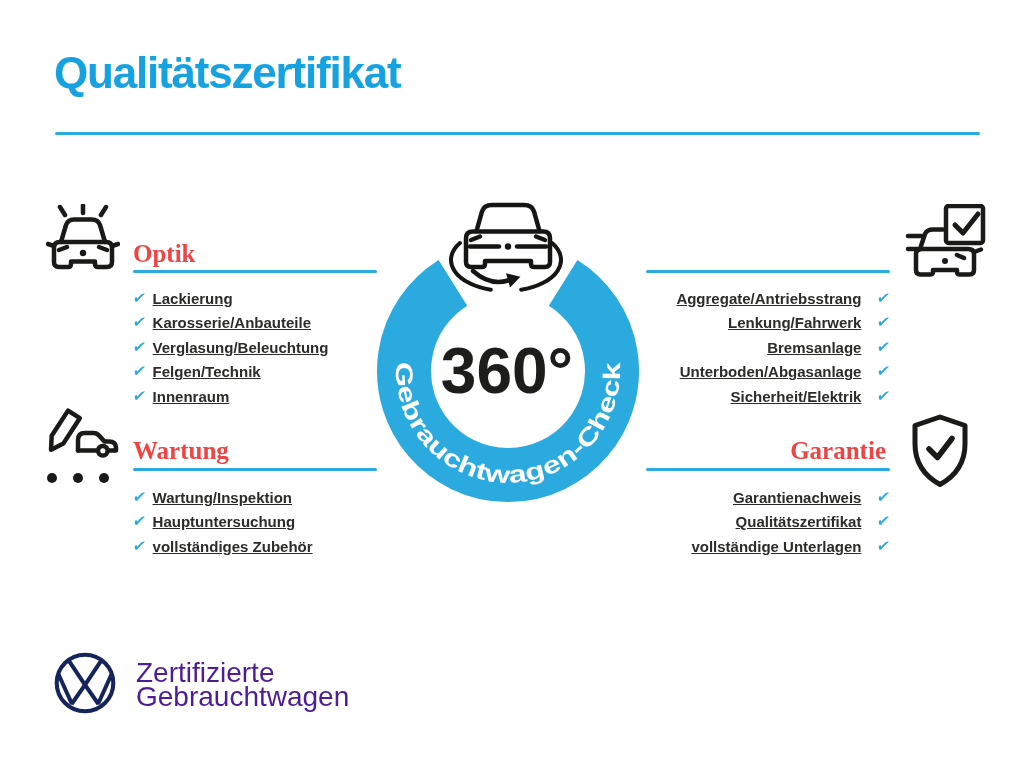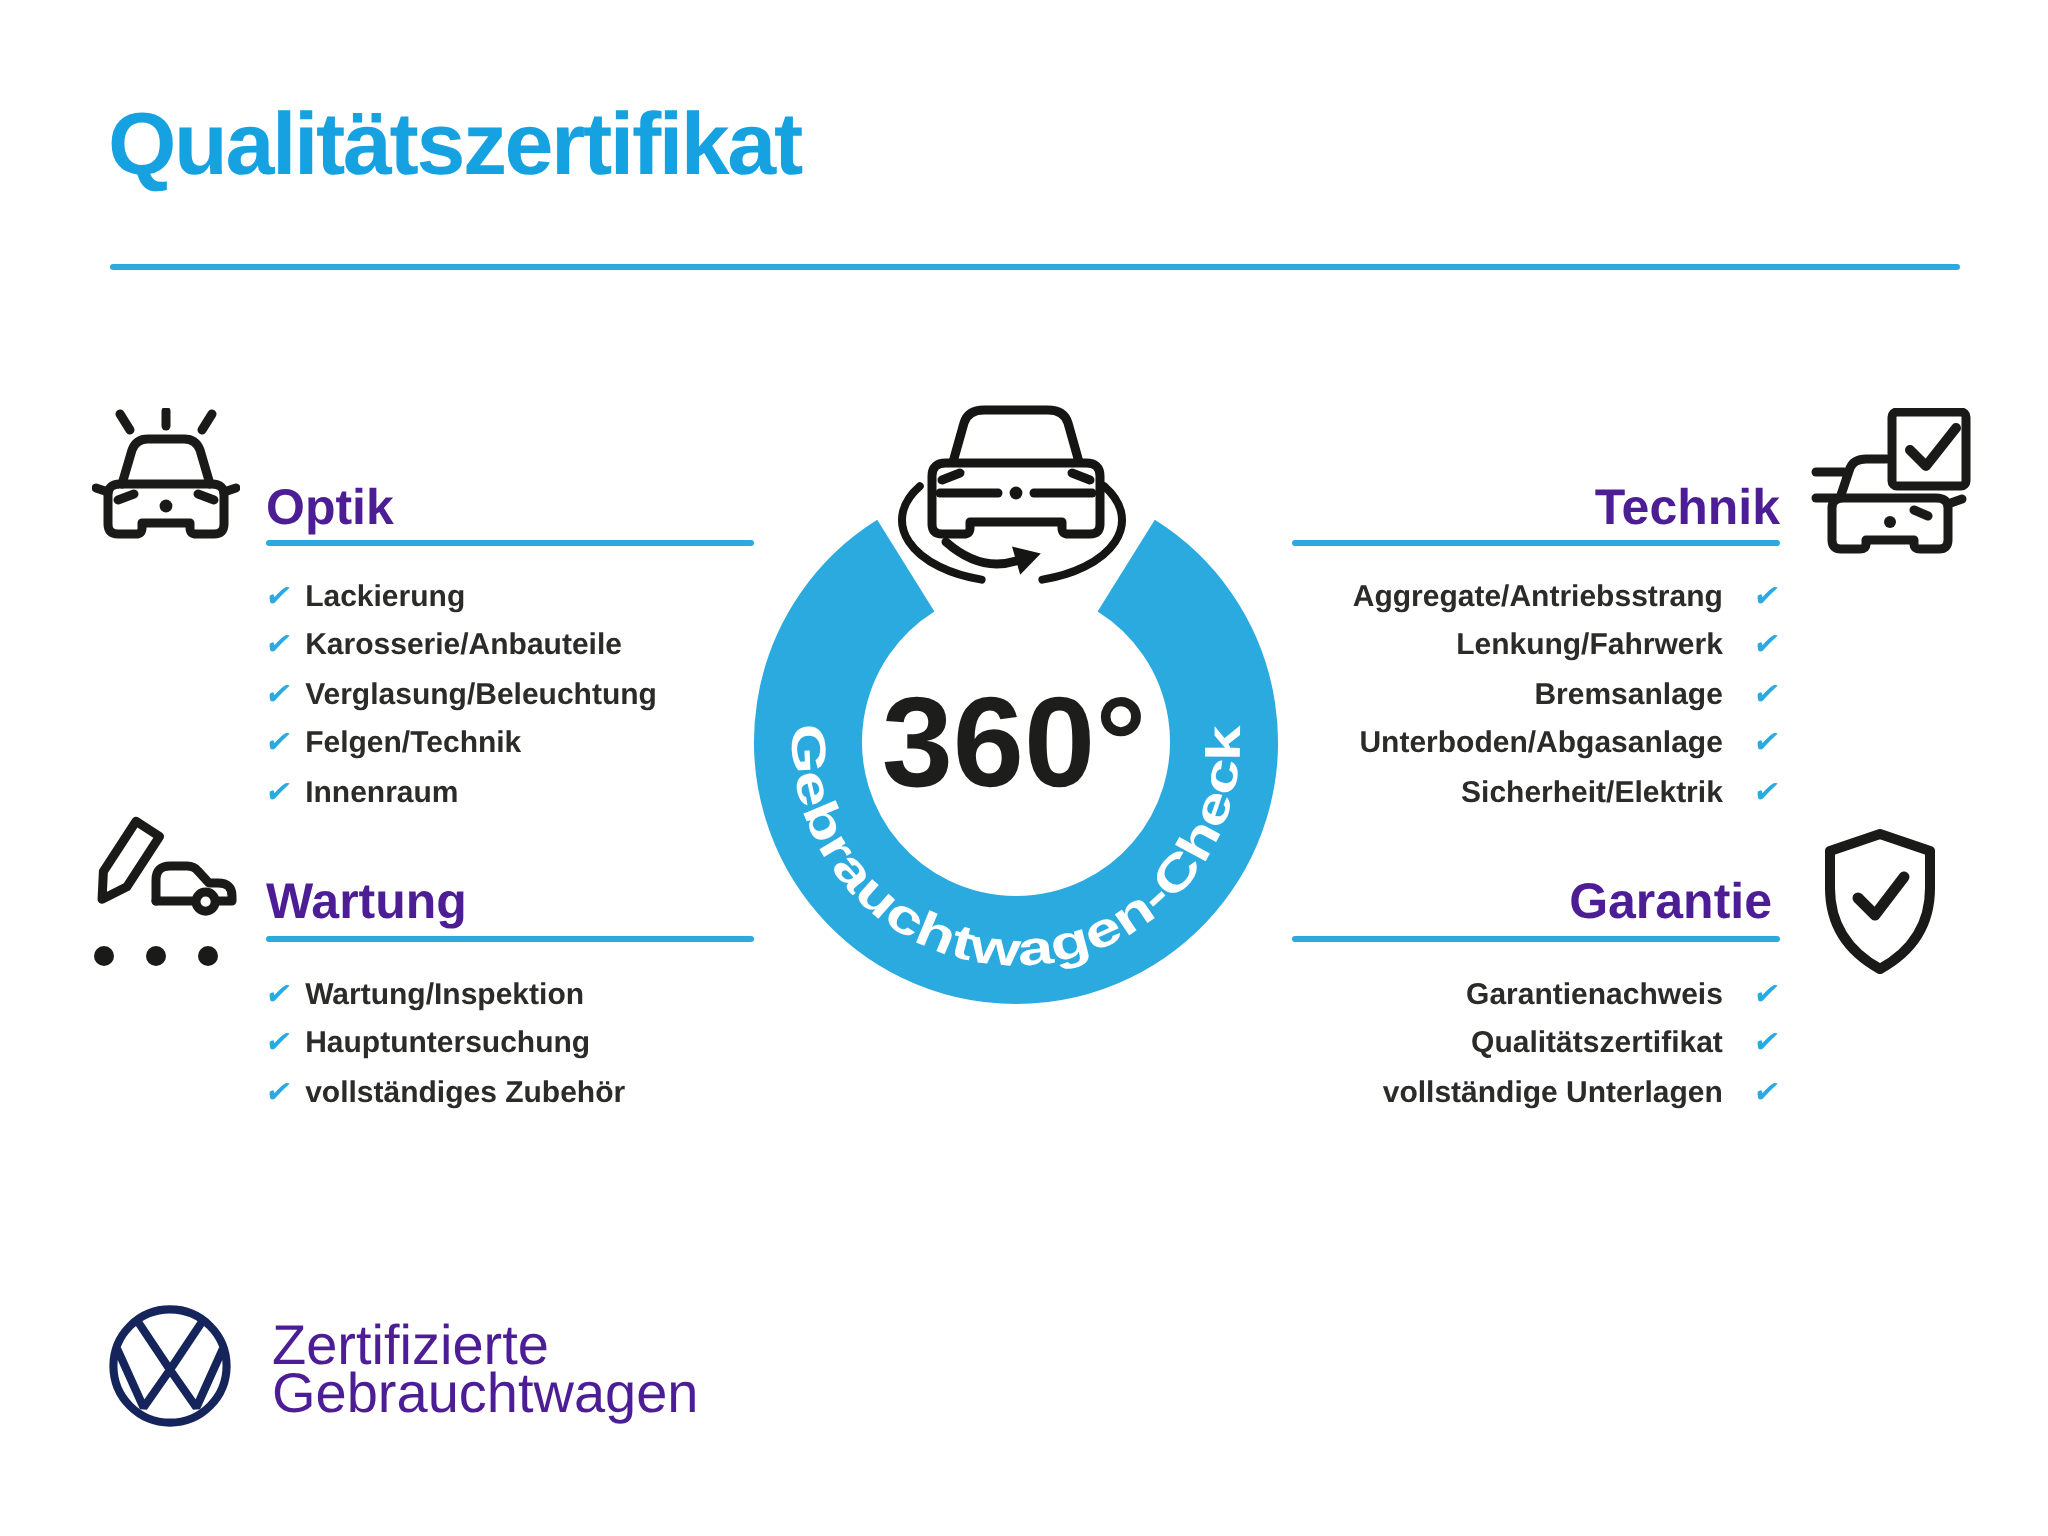--- a/index.html
+++ b/index.html
@@ -8,25 +8,25 @@
     font-family:"Liberation Sans", sans-serif;color:#1d1d1b;
   }
   .title{
     position:absolute;left:54px;top:48px;margin:0;
     font-size:44px;font-weight:800;letter-spacing:-1.2px;color:#16A2E1;
   }
   .title-rule{position:absolute;left:55px;top:132px;width:925px;height:3px;background:#2BAADF;border-radius:2px;}
 
   .icon-abs{position:absolute;}
 
-  .sec-head{position:absolute;margin:0;font-size:25px;font-weight:800;color:#4c1d95;line-height:28px;}
+  .sec-head{position:absolute;margin:0;font-size:25px;font-weight:800;color:#ef4444;line-height:28px;font-family:Liberation Serif, serif;}
   .sec-rule{position:absolute;height:3px;background:#2BAADF;border-radius:2px;}
   .list{position:absolute;list-style:none;margin:0;padding:0;}
   .row{height:24.5px;display:flex;align-items:center;gap:7px;}
-  .row .lbl{font-size:15px;font-weight:700;color:#2b2b2a;white-space:nowrap;}
+  .row .lbl{font-size:15px;font-weight:700;color:#2b2b2a;white-space:nowrap;text-decoration:underline;}
   .chk{
     font-family:"DejaVu Sans", sans-serif;font-size:15px;line-height:15px;
     color:#2BAADF;font-weight:700;transform:skewX(-10deg);
   }
   .list.right .row{justify-content:flex-end;gap:16px;}
 
   .badge-svg{position:absolute;left:340px;top:183px;}
   .ring-label-text{font-family:"Liberation Sans", sans-serif;font-weight:700;font-size:24px;fill:#ffffff;}
   .degrees-text{font-family:"Liberation Sans", sans-serif;font-weight:800;font-size:64px;fill:#1d1d1b;}
 
@@ -120,21 +120,20 @@
       <path d="M6,32 H20"></path>
         <path d="M6,45 H16"></path>
       <path d="M18,45 L23,30 Q25,25.5 31,25.5 H41"></path>
       <path d="M14,66 V50 Q14,45 20,45 H66 Q72,45 72,50 V66 Q72,70.5 67.5,70.5 H58 Q55,70.5 55,68 V66 H31 V68 Q31,70.5 28,70.5 H18.5 Q14,70.5 14,66 Z"></path>
       <path d="M72,48 L79,45.5"></path>
       <path d="M62,54 L55,51"></path>
     </g>
     <circle cx="43" cy="57" r="3" fill="#1a1a18"></circle>
   </svg>
 
-  <h2 class="sec-head" style="left:646px;top:240px;width:244px;text-align:right">Technik</h2>
   <div class="sec-rule" style="left:646px;top:270px;width:244px"></div>
   <ul class="list right" style="left:576px;top:286px;width:314px">
     <li class="row">
       <span class="lbl">Aggregate/Antriebsstrang</span>
       <span class="chk">✔</span>
       </li>
     <li class="row">
       <span class="lbl">Lenkung/Fahrwerk</span>
       <span class="chk">✔</span>
       </li>

